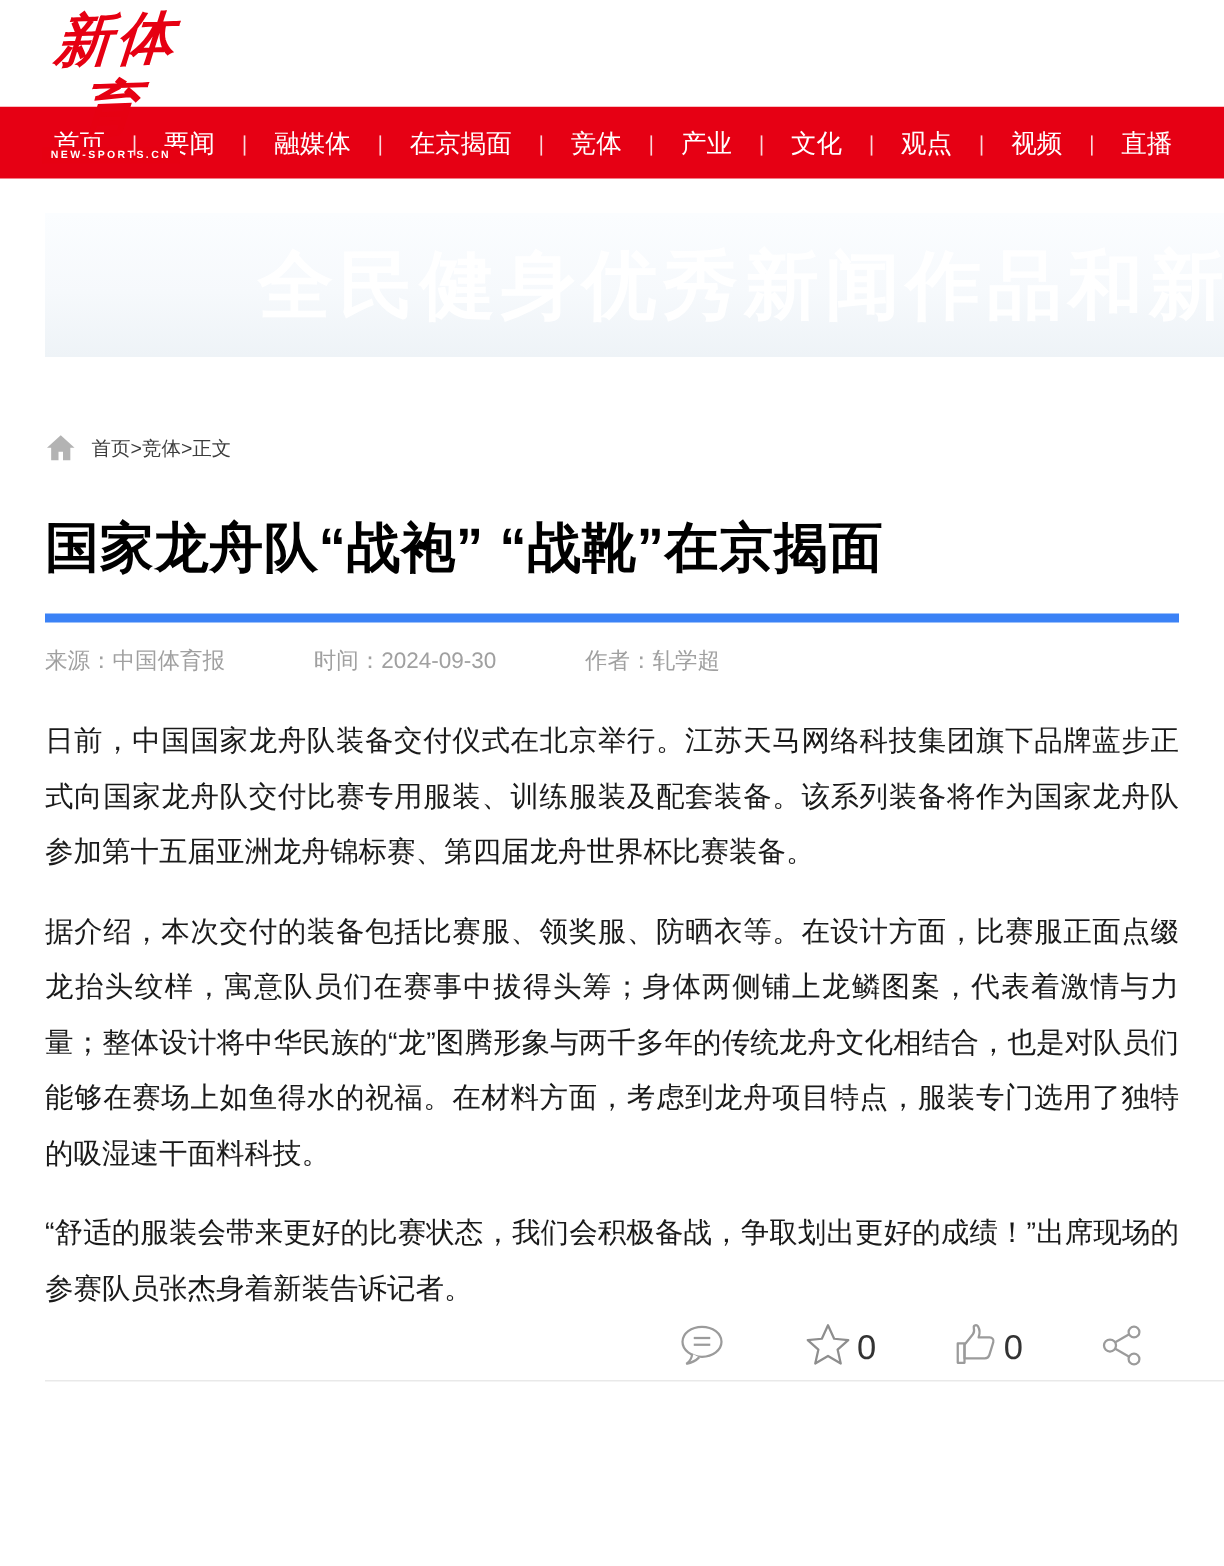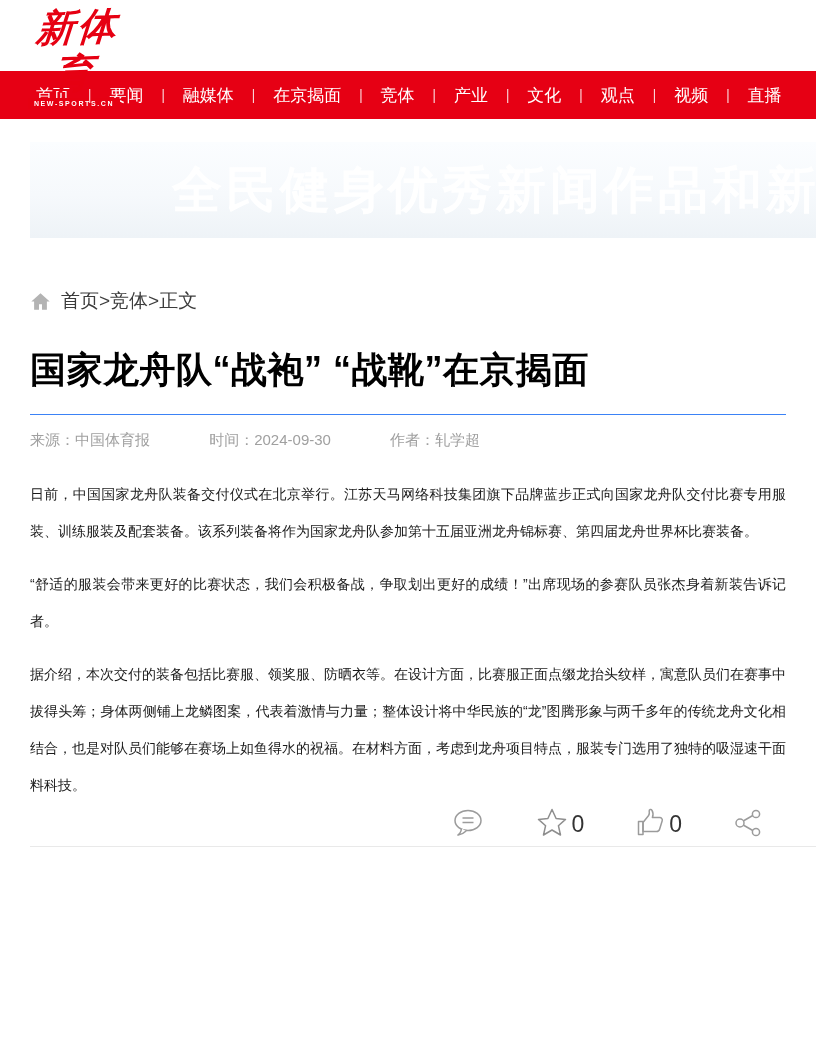--- a/index.html
+++ b/index.html
@@ -21,29 +21,29 @@
 
   
   .banner{margin:23px 0 0 30px;width:786px;height:96px;overflow:hidden;cursor:pointer;
           background:linear-gradient(180deg,#fbfdff 0%,#f6f9fc 55%,#eef3f7 100%);}
   .banner-text{display:block;padding-left:142px;line-height:96px;white-space:nowrap;
                color:#ffffff;font-size:50px;font-weight:bold;letter-spacing:4px;}
 
   
   .crumb{margin:50px 0 0 30px;display:flex;align-items:center;gap:10px;}
   .crumb svg{display:block;}
-  .crumb-path{font-size:19px;color:#3c3c3c;cursor:pointer;}
+  .crumb-path{font-size:13px;color:#3c3c3c;cursor:pointer;}
 
   
   .title{margin:34px 30px 0 30px;font-size:36px;line-height:44px;font-weight:700;
          color:#000000;letter-spacing:.5px;}
-  .meta{margin:22px 30px 0 30px;border-top:1px solid #3b82f6;padding-top:16px;
+  .meta{margin:22px 30px 0 30px;border-top:6px solid #3b82f6;padding-top:16px;
         font-size:15px;color:#a0a0a0;}
   .meta-item{margin-right:55px;}
-  .body{margin:26px 30px 0 30px;font-size:14px;line-height:37px;color:#1a1a1a;
+  .body{margin:26px 30px 0 30px;font-size:19px;line-height:37px;color:#1a1a1a;
         text-align:justify;}
   .body p{margin:0;}
   .body p + p{margin-top:16px;}
 
   
   .actions{margin:4px 54px 0 30px;display:flex;justify-content:flex-end;align-items:center;gap:52px;height:32px;}
   .action{display:flex;align-items:center;gap:3px;cursor:pointer;background:none;border:none;padding:0;}
   .count{font-size:23px;color:#333333;font-family:"Liberation Sans",sans-serif;}
   .bottom-rule{margin:6px 0 0 30px;width:786px;border:none;border-top:1px solid #e9e9e9;}
 </style>
@@ -95,22 +95,22 @@
 <h1 class="title">国家龙舟队“战袍” “战靴”在京揭面</h1>
 
 <div class="meta">
   <span class="meta-item"><span>来源：</span><span>中国体育报</span></span>
   <span class="meta-item"><span>时间：</span><span>2024-09-30</span></span>
   <span class="meta-item"><span>作者：</span><span>轧学超</span></span>
 </div>
 
 <div class="body">
   <p>日前，中国国家龙舟队装备交付仪式在北京举行。江苏天马网络科技集团旗下品牌蓝步正式向国家龙舟队交付比赛专用服装、训练服装及配套装备。该系列装备将作为国家龙舟队参加第十五届亚洲龙舟锦标赛、第四届龙舟世界杯比赛装备。</p>
+  <p>据介绍，本次交付的装备包括比赛服、领奖服、防晒衣等。在设计方面，比赛服正面点缀龙抬头纹样，寓意队员们在赛事中拔得头筹；身体两侧铺上龙鳞图案，代表着激情与力量；整体设计将中华民族的“龙”图腾形象与两千多年的传统龙舟文化相结合，也是对队员们能够在赛场上如鱼得水的祝福。在材料方面，考虑到龙舟项目特点，服装专门选用了独特的吸湿速干面料科技。</p>
   <p>“舒适的服装会带来更好的比赛状态，我们会积极备战，争取划出更好的成绩！”出席现场的参赛队员张杰身着新装告诉记者。</p>
-  <p>据介绍，本次交付的装备包括比赛服、领奖服、防晒衣等。在设计方面，比赛服正面点缀龙抬头纹样，寓意队员们在赛事中拔得头筹；身体两侧铺上龙鳞图案，代表着激情与力量；整体设计将中华民族的“龙”图腾形象与两千多年的传统龙舟文化相结合，也是对队员们能够在赛场上如鱼得水的祝福。在材料方面，考虑到龙舟项目特点，服装专门选用了独特的吸湿速干面料科技。</p>
 </div>
 
 <div class="actions">
   <button class="action">
     <span>
       <svg width="32" height="30" viewBox="0 0 32 30" fill="none" stroke="#9b9b9b" stroke-width="1.5">
         <ellipse cx="16" cy="12.5" rx="13" ry="10"></ellipse>
         <path d="M9.5 20.5 q-0.5 4.5 -4 6.8 q5.5 -1.2 8.6 -4.4" fill="#ffffff"></path>
         <line x1="10.5" y1="10" x2="21.5" y2="10"></line>
         <line x1="10.5" y1="14.5" x2="21.5" y2="14.5"></line>

